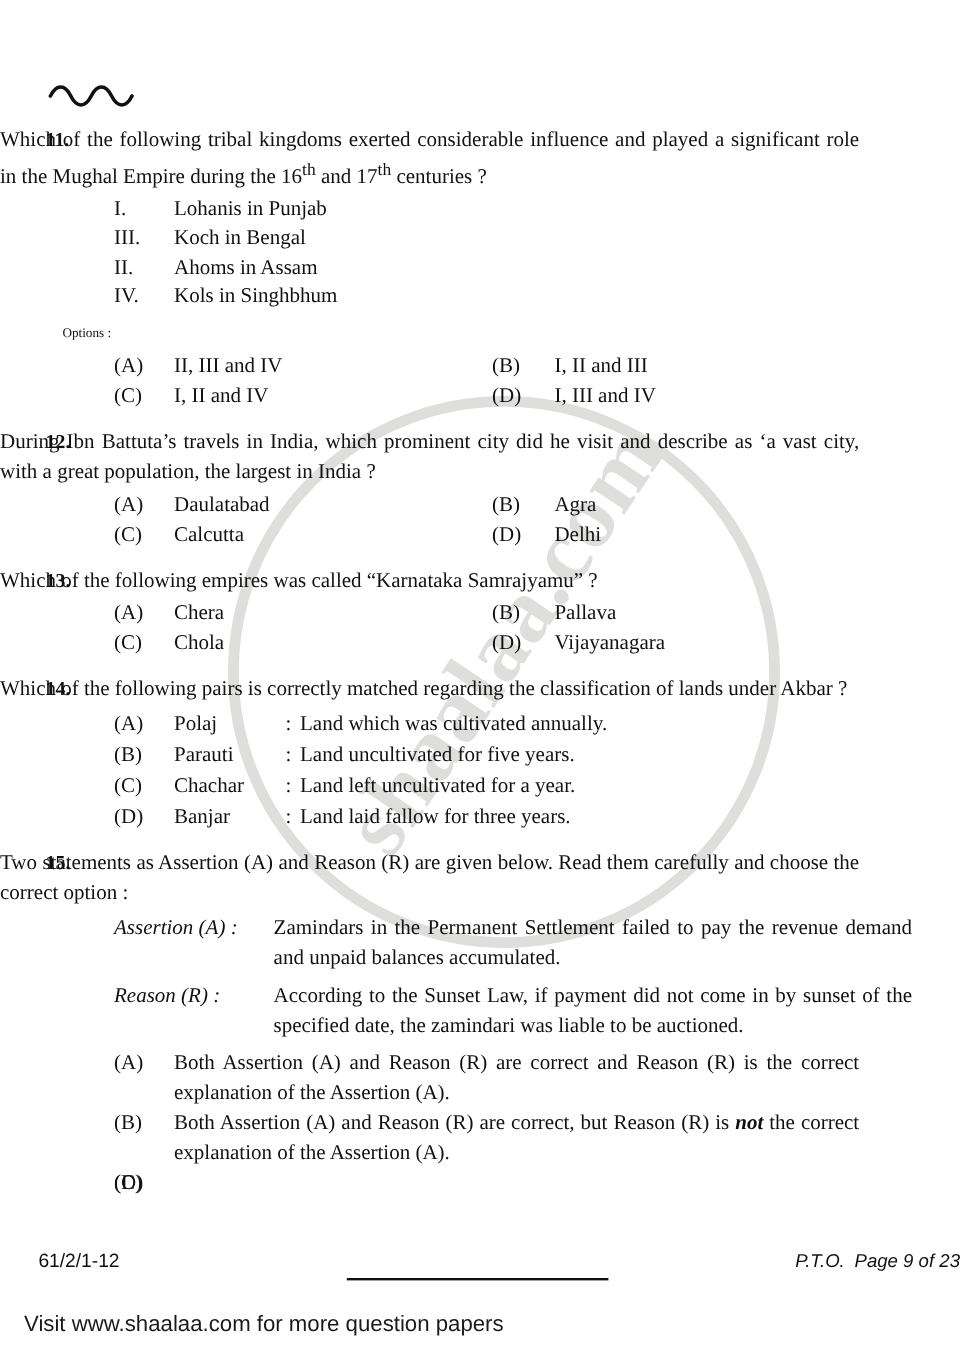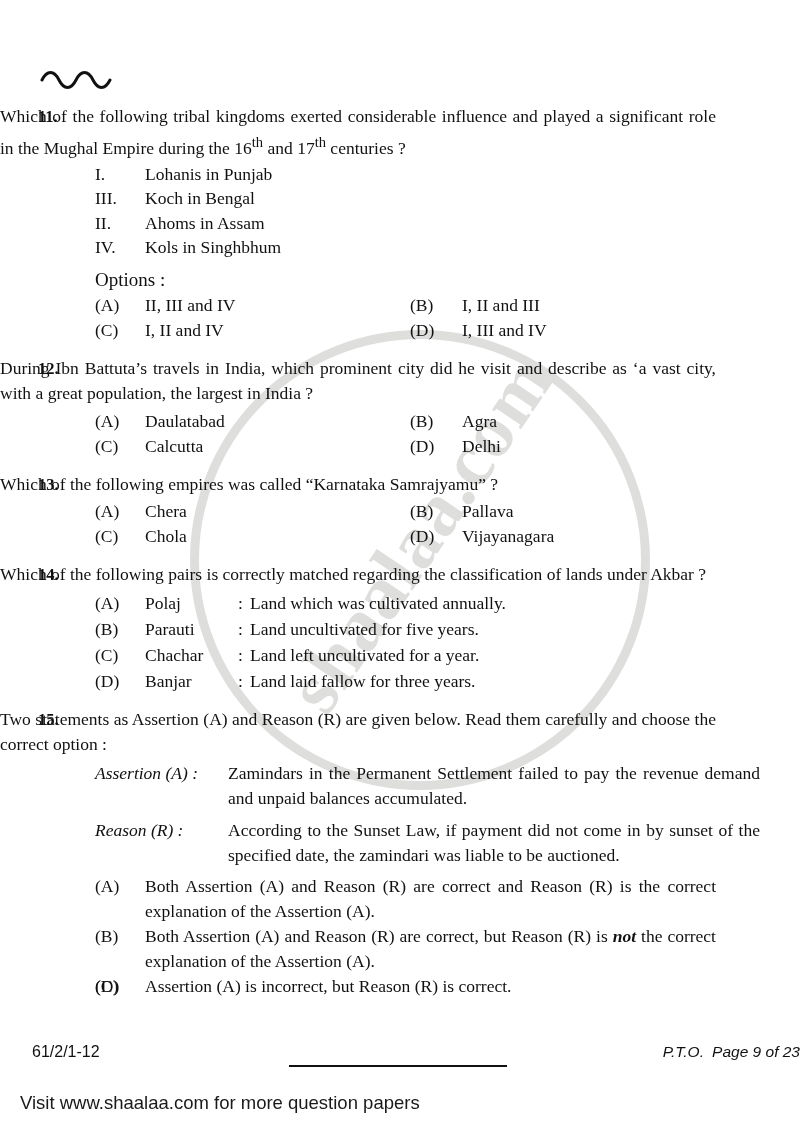--- a/index.html
+++ b/index.html
@@ -105,22 +105,22 @@
     min-height: 24.5px;
   }
   .roman-item .rnum {
     position: absolute;
     left: 95px;
     top: 0;
     font-size: 17.5px;
   }
 
   .options-label {
-    padding-left: 95px;
-    font-size: 19px;
+    padding-left: 52px;
+    font-size: 11px;
     line-height: 25px;
     margin-top: 7px;
   }
 
   
   .opt-grid { margin-top: 1px; }
   .opt-line {
     position: relative;
     height: 25px;
   }
@@ -425,21 +425,20 @@
           <span>Both Assertion (A) and Reason (R) are correct and Reason (R) is the correct explanation of the Assertion (A).</span>
         </div>
         <div class="opt-full">
           <span class="olab">(B)</span><span>Both Assertion (A) and Reason (R) are correct, but Reason (R) is </span><span class="bolditalic">not</span><span> the correct explanation of the Assertion (A).</span>
         </div>
         <div class="opt-full nojustify">
           <span class="olab">(C)</span>
         </div>
         <div class="opt-full nojustify">
           <span class="olab">(D)</span>
-          <span>Assertion (A) is incorrect, but Reason (R) is correct.</span>
         </div>
       </div>
     </div>
 
   </div>
 
   <div class="footer">
     <div class="paper-code">61/2/1-12</div>
     <div class="page-no">Page 9 of 23</div>
     <div class="page-rule"></div>

